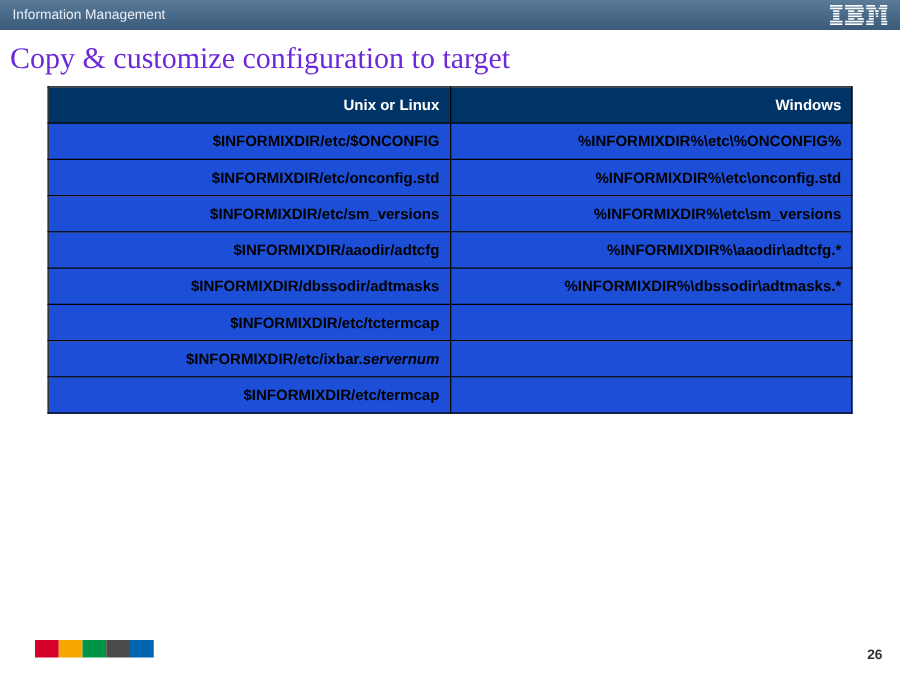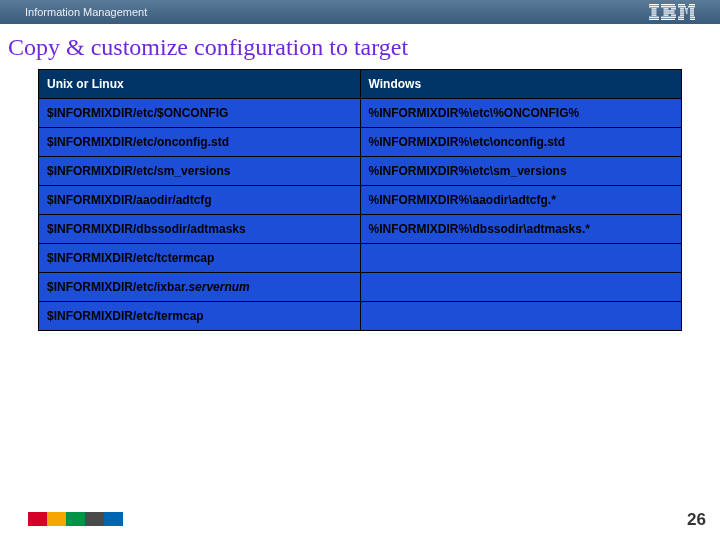--- a/index.html
+++ b/index.html
@@ -13,21 +13,21 @@
     position: relative;
   }
   .header-bar {
     height: 24px;
     background: linear-gradient(to bottom, #5a7a9a 0%, #3a5a7a 100%);
     color: #e8eef4;
     font-size: 11px;
     display: flex;
     align-items: center;
     justify-content: space-between;
-    padding: 0 25px;
+    padding: 0 10px;
     box-sizing: border-box;
   }
   .ibm-logo {
     display: inline-flex;
     align-items: center;
   }
   .ibm-logo svg { display:block; }
   .title {
     font-size: 24px;
     color: #6d28d9;
@@ -40,21 +40,21 @@
   table {
     border-collapse: collapse;
     width: 100%;
     table-layout: fixed;
   }
   th, td {
     border: 1px solid #000;
     padding: 7px 8px;
     font-size: 12px;
     font-weight: bold;
-    text-align: left;
+    text-align: right;
     vertical-align: middle;
     word-wrap: break-word;
   }
   th {
     background: #003366;
     color: #fff;
   }
   td {
     background: #1d4ed8;
     color: #000;
@@ -69,21 +69,21 @@
   }
   .footer-stripes span {
     width: 19px;
     height: 14px;
     display: inline-block;
   }
   .pgnum {
     position: absolute;
     right: 14px;
     bottom: 10px;
-    font-size: 17px;
+    font-size: 11px;
     font-weight: bold;
     color: #333;
   }
 </style>
 </head>
 <body>
 
 <div class="header-bar">
   <span>Information Management</span>
   <span class="ibm-logo">

